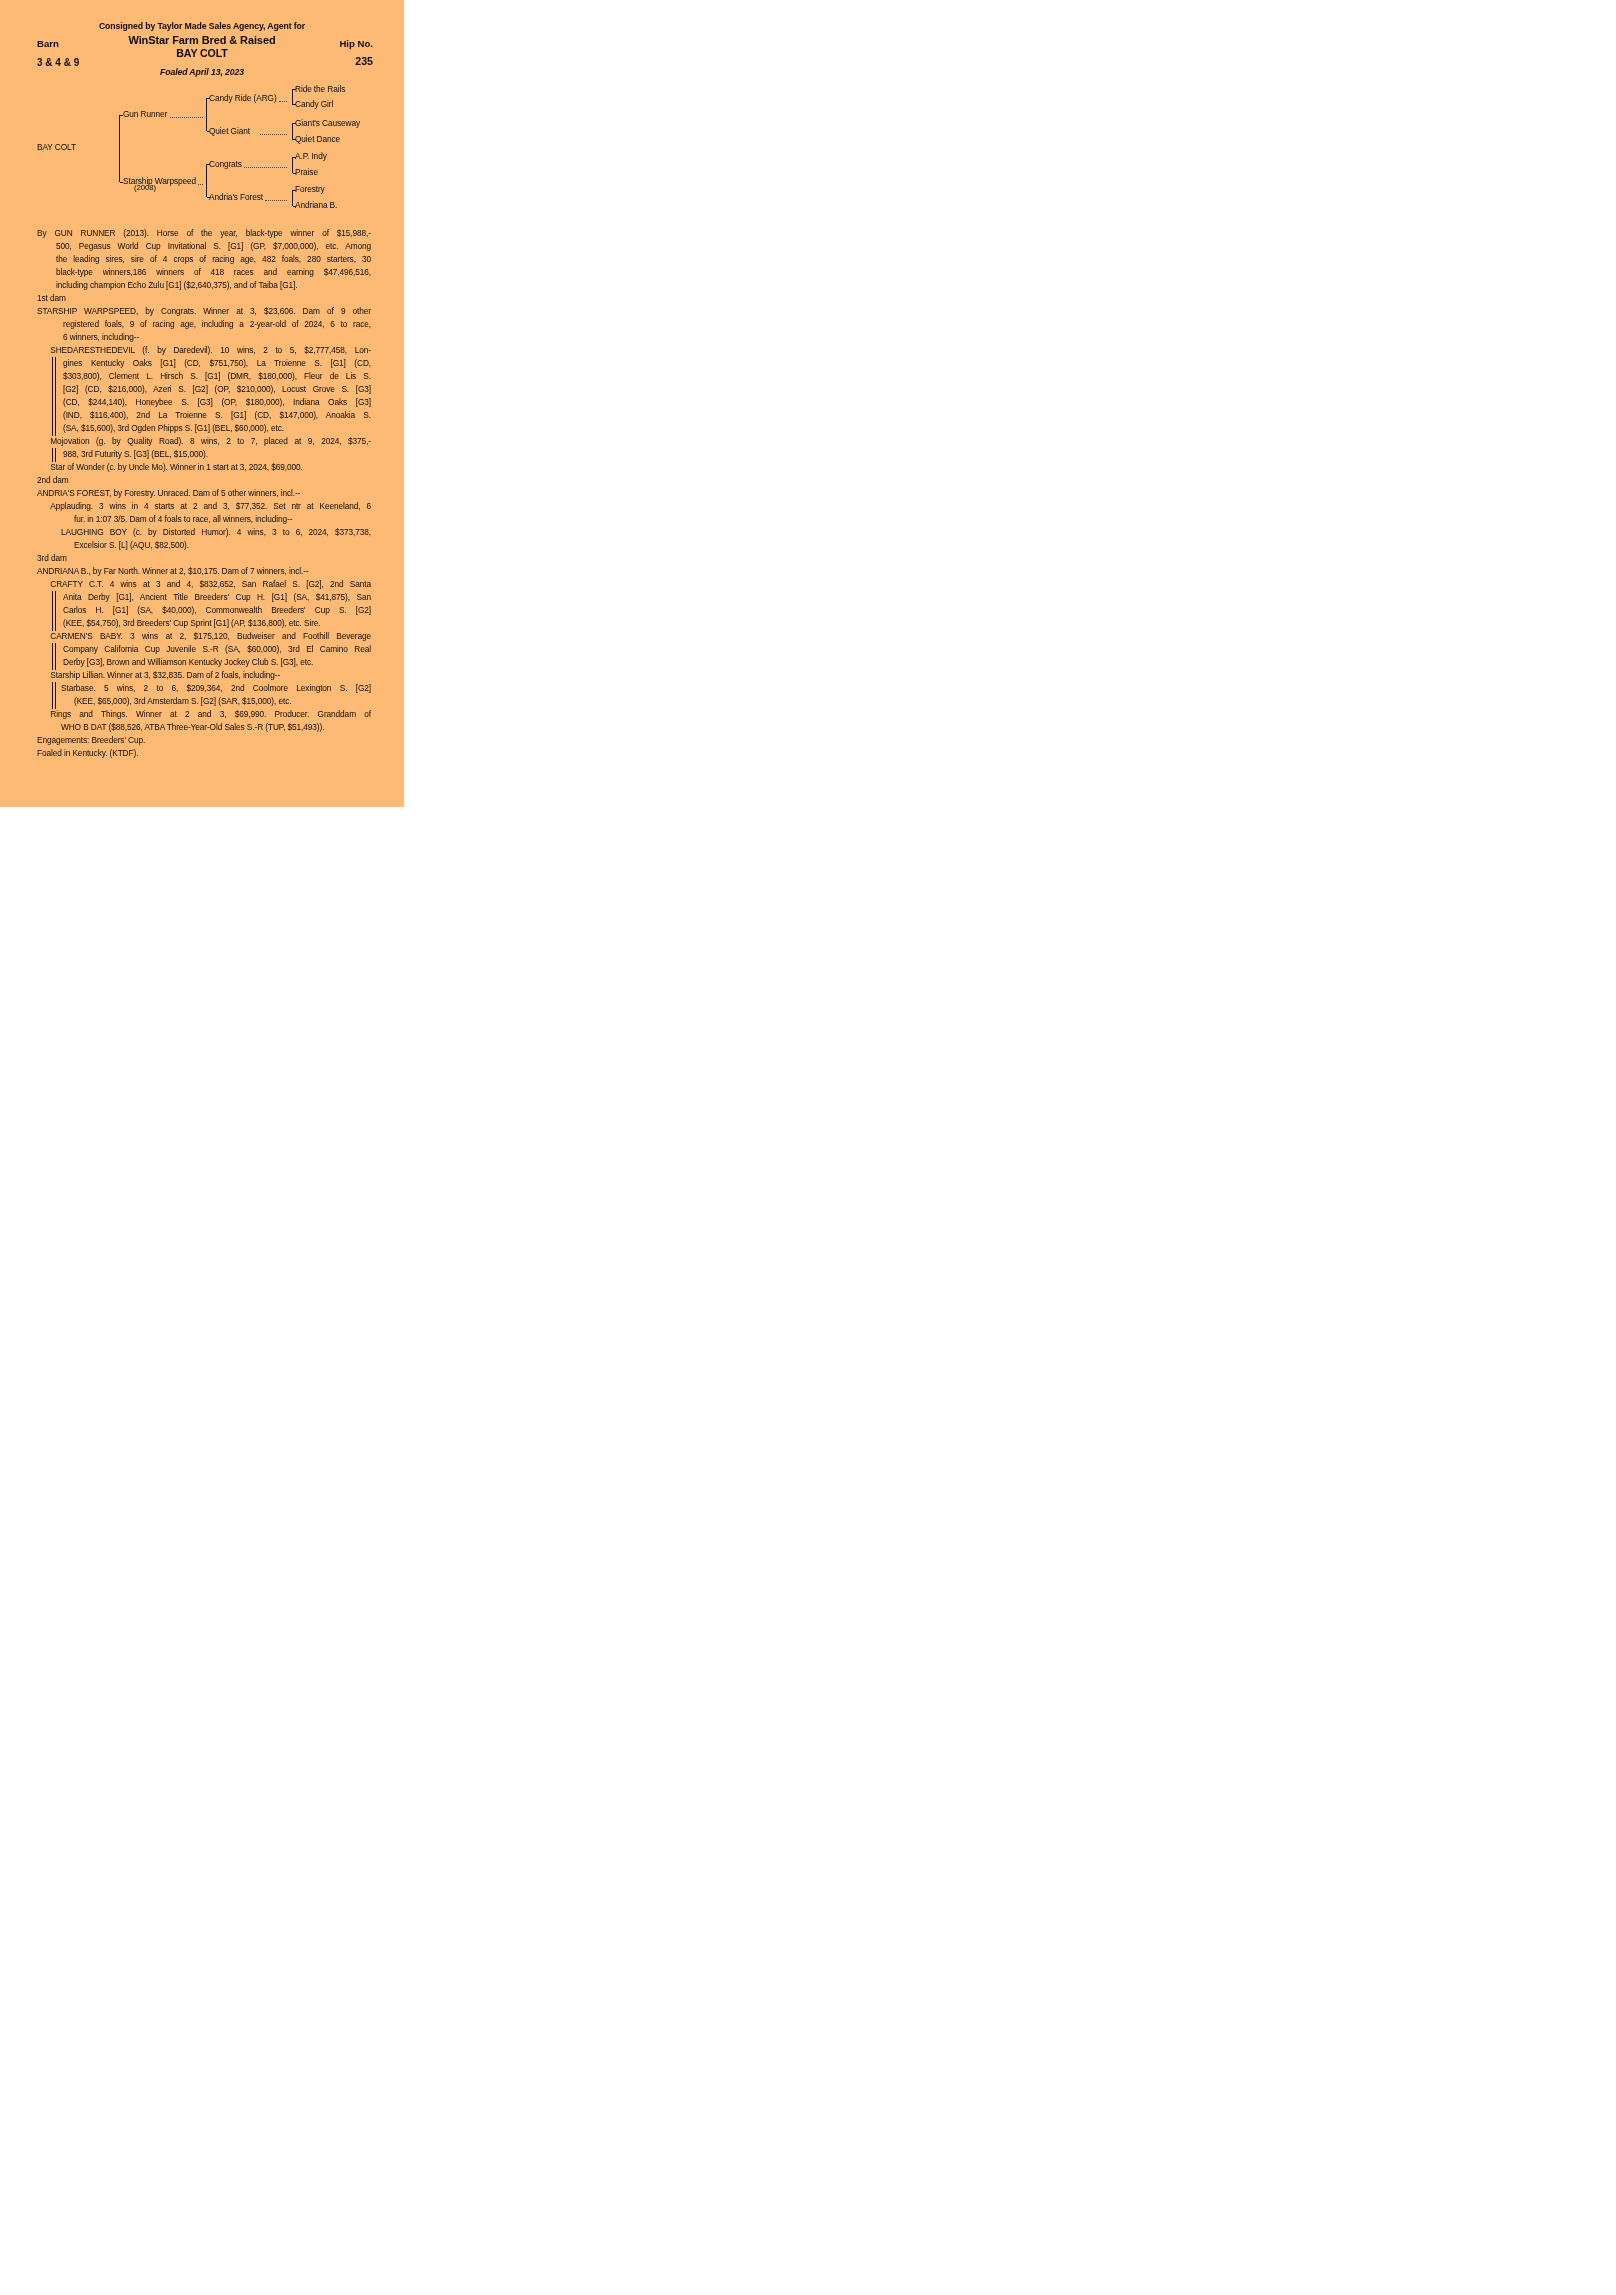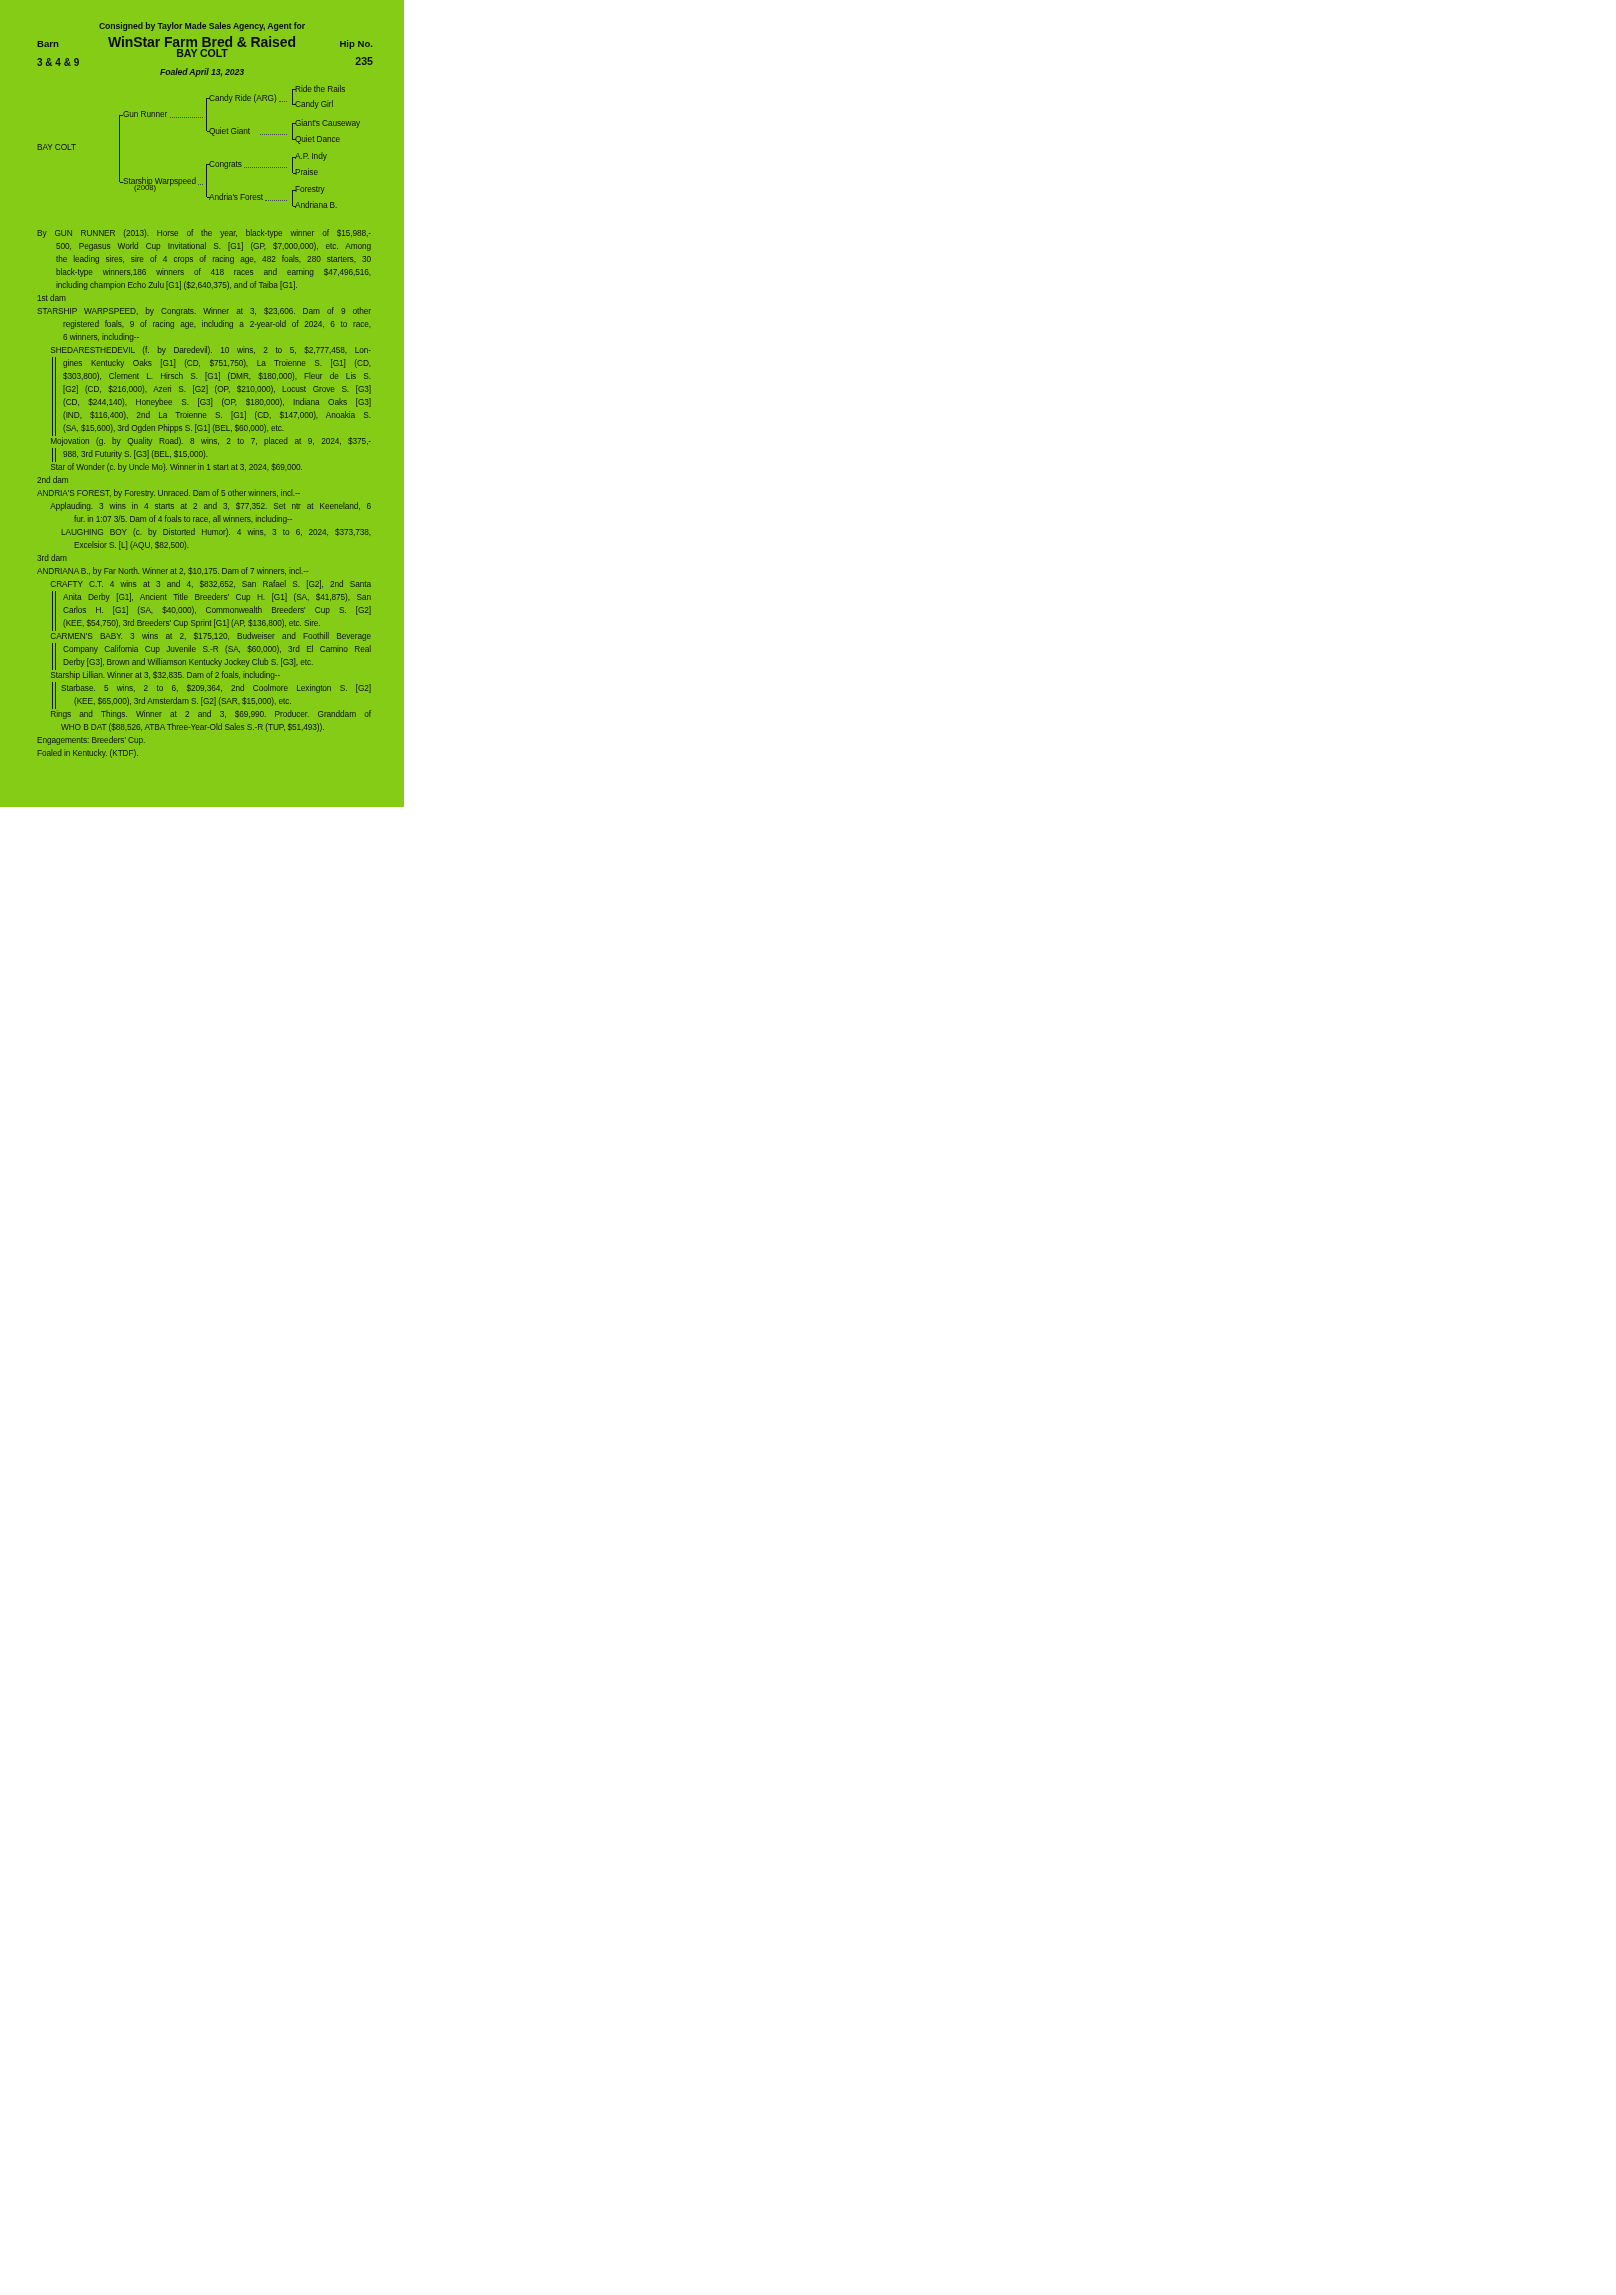--- a/index.html
+++ b/index.html
@@ -1,30 +1,30 @@
 <!DOCTYPE html>
 <html style="font-size:7.3px"><head>
 <meta charset="utf-8">
 <style>
   html,body{margin:0;padding:0;background:#ffffff;}
   #page{
     position:relative;
     width:404px;
     height:807px;
-    background:#84cc16;
+    background:#fdba74;
     font-family:"Liberation Sans","DejaVu Sans",sans-serif;
     color:#0c0c0c;
     overflow:hidden;
   }
   .abs{position:absolute;}
   .ctr{left:0;right:0;text-align:center;}
 
   
   .h-consigned{top:21px;font-size:8.7px;font-weight:bold;letter-spacing:-0.1px;}
-  .h-winstar{top:34px;font-size:14px;font-weight:bold;letter-spacing:-0.1px;}
+  .h-winstar{top:34px;font-size:11px;font-weight:bold;letter-spacing:-0.1px;}
   .h-baycolt{top:47px;font-size:10.6px;font-weight:bold;letter-spacing:-0.1px;}
   .h-foaled{top:67px;font-size:8.7px;font-weight:bold;letter-spacing:-0.1px;font-style:italic;}
   .h-barn{left:37px;top:38px;font-size:9.6px;font-weight:bold;}
   .h-barnnum{left:37px;top:57px;font-size:10px;font-weight:bold;}
   .h-hip{right:31px;top:38px;font-size:9.6px;font-weight:bold;text-align:right;}
   .h-hipnum{right:31px;top:55px;font-size:10.6px;font-weight:bold;text-align:right;}
 
   
   .tree{position:absolute;left:0;top:0;width:404px;height:220px;}
   .tree-node{

